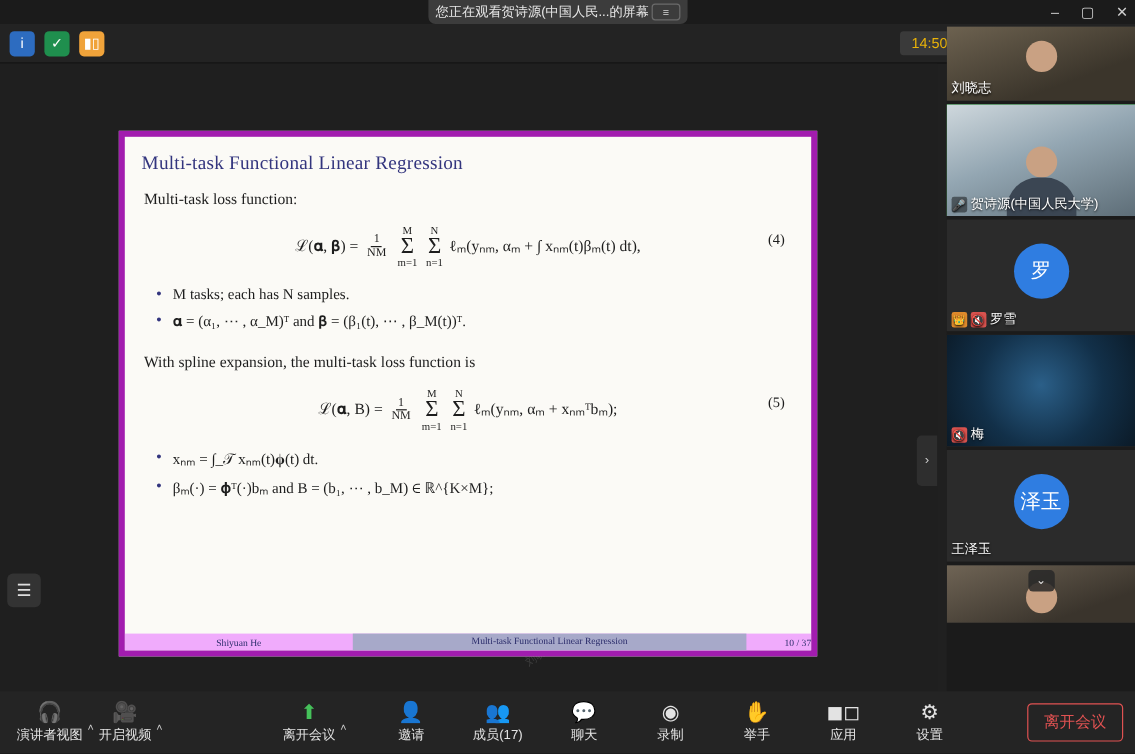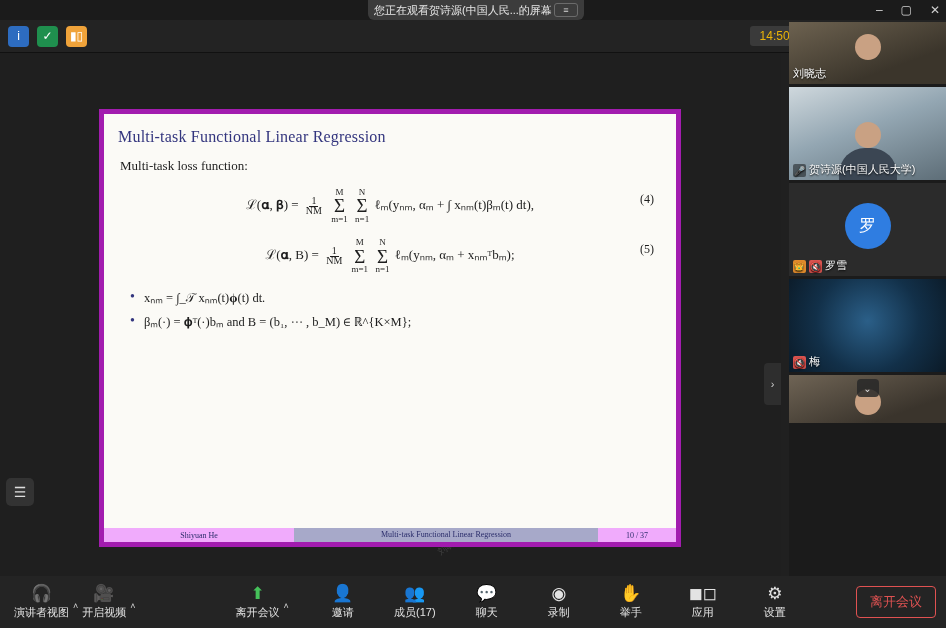--- a/index.html
+++ b/index.html
@@ -6,21 +6,21 @@
   html, body {
     width: 946px; height: 628px;
     background: #1b1b1b;
     font-family: "Liberation Sans", sans-serif;
     overflow: hidden;
   }
   .app { position: relative; width: 946px; height: 628px; background: #202020; }
 
   
   .share-notice {
-    position: absolute; top: 0; left: 368px;
+    position: absolute; top: 0; left: 357px;
     width: 216px; height: 20px;
     background: #3c3c3c; color: #e8e8e8;
     border-radius: 0 0 6px 6px;
     font-size: 11px; line-height: 20px;
     display: flex; align-items: center; padding: 0 6px;
     z-index: 40;
   }
   .share-notice .txt { flex: 1; white-space: nowrap; overflow: hidden; text-overflow: ellipsis; }
   .share-notice .menu-btn {
     width: 24px; height: 14px; border: 1px solid #6b6b6b; border-radius: 3px;
@@ -105,21 +105,21 @@
   .bullets li:before {
     content: "•"; position: absolute; left: -14px; color: #33357e; font-size: 14px;
   }
   .slide-footer {
     position: absolute; bottom: 0; left: 0; width: 100%; height: 14px;
     background: #f0abfc; color: #2b2d6b; font-size: 8px;
     display: flex; align-items: center; font-family: "Liberation Serif", serif;
   }
   .slide-footer .f1 { width: 190px; text-align: center; }
   .slide-footer .f2 { flex: 1; text-align: center; background: #a7a9c9; height: 14px; line-height: 14px; }
-  .slide-footer .f3 { width: 78px; text-align: center; }
+  .slide-footer .f3 { width: 54px; text-align: right; }
 
   .wm {
     position: absolute; color: rgba(150,150,150,0.25); font-size: 9px;
     transform: rotate(-35deg); white-space: nowrap; pointer-events: none;
     font-family: "Liberation Sans", sans-serif;
   }
 
   
   .list-btn {
     position: absolute; left: 6px; top: 425px; width: 28px; height: 28px;
@@ -269,21 +269,26 @@
           </span>
           <span class="sum">
             <span>N</span><br>
             <span class="big">Σ</span><br>
             <span>n=1</span>
           </span>
           <span>ℓₘ(yₙₘ, αₘ + ∫ xₙₘ(t)βₘ(t) dt),</span>
           <span class="num">(4)</span>
         </div>
 
-
+        <ul class="bullets">
+          <li>M tasks; each has N samples.</li>
+          <li>𝛂 = (α₁, ⋯ , α_M)ᵀ and 𝛃 = (β₁(t), ⋯ , β_M(t))ᵀ.</li>
+        </ul>
+
+        <div class="line" style="margin-top:18px;">With spline expansion, the multi-task loss function is</div>
 
         <div class="eq">
           <span>ℒ(𝛂, B) =</span>
           <span class="frac">
             <span class="top">1</span><br>
             <span class="bot">NM</span>
           </span>
           <span class="sum">
             <span>M</span><br>
             <span class="big">Σ</span><br>
@@ -345,20 +350,26 @@
     </div>
 
     <div class="tile">
       <div class="cam-photo t5"></div>
       <div class="name">
         <span class="mic muted">🔇</span>
         <span>梅</span>
       </div>
     </div>
 
+    <div class="tile">
+      <div class="avatar-circle">泽玉</div>
+      <div class="name">
+        <span>王泽玉</span>
+      </div>
+    </div>
 
     <div class="tile" style="height:48px;">
       <div class="cam-photo t6"></div>
       <div class="head" style="top:30%;"></div>
       <div class="scroll-down">⌄</div>
     </div>
 
   </div>
 
   <div class="bottombar">

